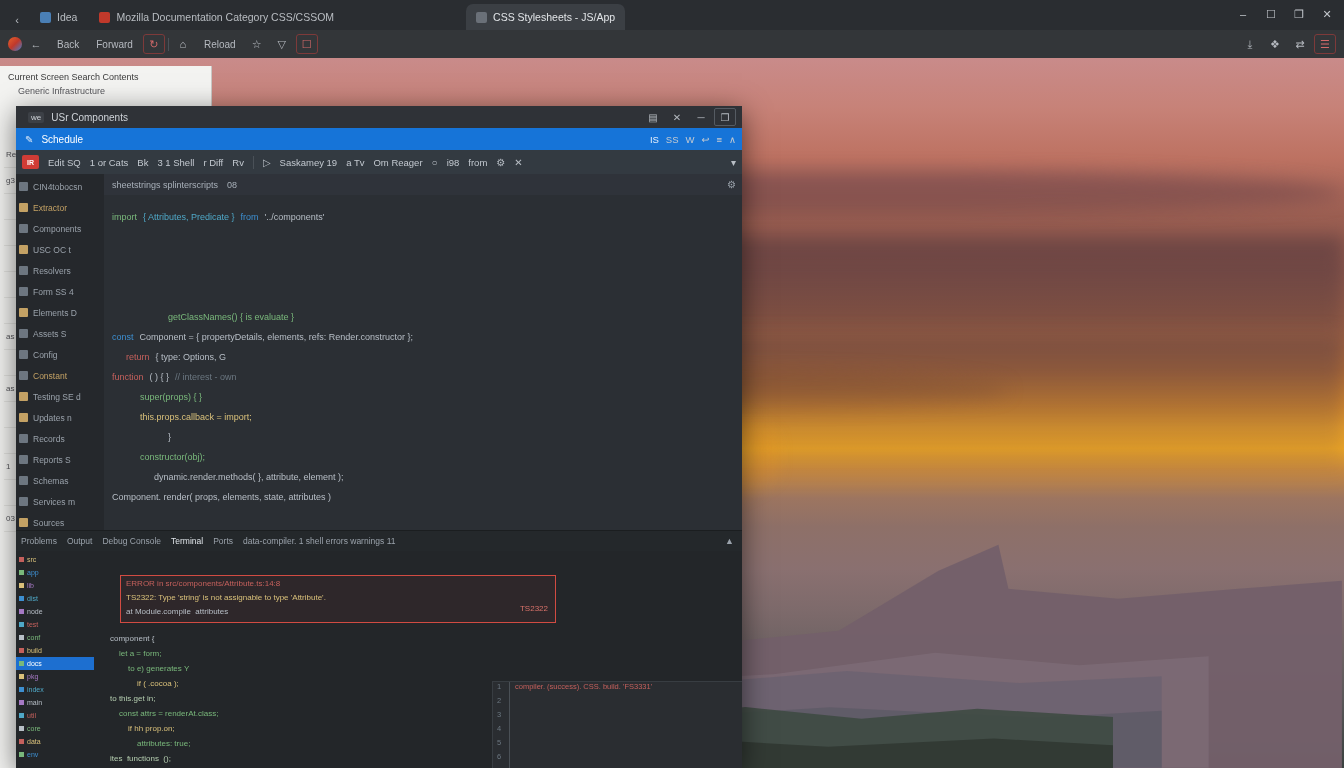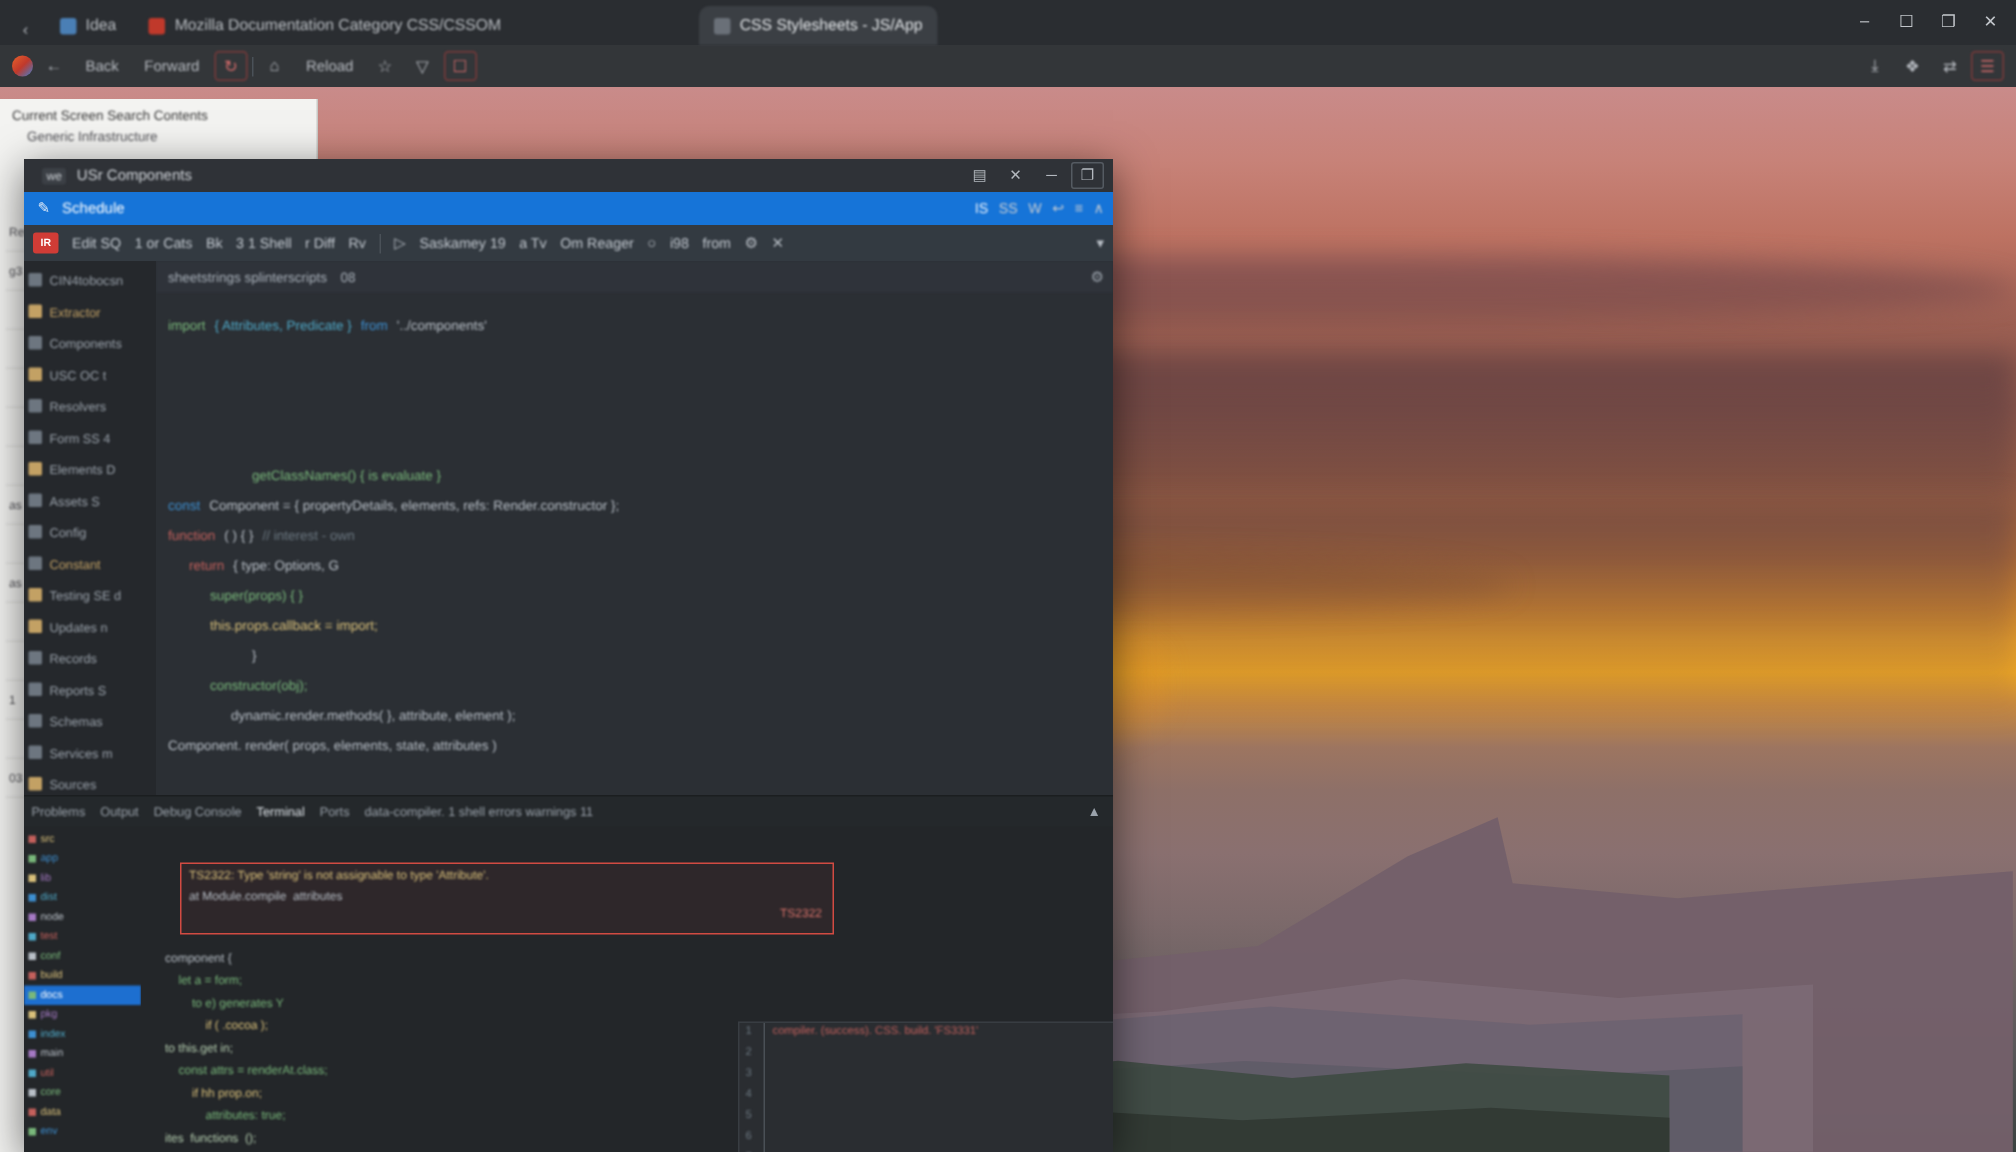--- a/index.html
+++ b/index.html
@@ -528,28 +528,28 @@
           <div class="cline" style="padding-left: 8px;"></div>
           <div class="cline" style="padding-left: 8px;"></div>
           <div class="cline" style="padding-left: 8px;"></div>
           <div class="cline" style="padding-left: 64px;">
             <span class="tok t-str">getClassNames() { is evaluate }</span>
           </div>
           <div class="cline" style="padding-left: 8px;">
             <span class="tok t-kw">const</span>
             <span class="tok t-var">Component = { propertyDetails, elements, refs: Render.constructor };</span>
           </div>
+          <div class="cline" style="padding-left: 22px;">
+            <span class="tok t-red">return</span>
+            <span class="tok t-var">{ type: Options, G</span>
+          </div>
           <div class="cline" style="padding-left: 8px;">
             <span class="tok t-red">function</span>
             <span class="tok t-var">( ) { }</span>
             <span class="tok t-cm">// interest - own</span>
-          </div>
-          <div class="cline" style="padding-left: 22px;">
-            <span class="tok t-red">return</span>
-            <span class="tok t-var">{ type: Options, G</span>
           </div>
           <div class="cline" style="padding-left: 36px;">
             <span class="tok t-str">super(props) { }</span>
           </div>
           <div class="cline" style="padding-left: 36px;">
             <span class="tok t-fn">this.props.callback = import;</span>
           </div>
           <div class="cline" style="padding-left: 64px;">
             <span class="tok t-var">}</span>
           </div>
@@ -641,20 +641,23 @@
             <span style="color: rgb(217, 192, 122);">data</span>
           </div>
           <div class="tl-row">
             <span style="width: 5px; height: 5px; flex: 0 0 auto; background: rgb(121, 184, 123);"></span>
             <span style="color: rgb(61, 143, 209);">env</span>
           </div>
         </div>
       <div id="term-right">
 
         <div id="error-box">
+          <div class="ebline">
+            <span class="tok t-red">ERROR in src/components/Attribute.ts:14:8</span>
+          </div>
           <div class="ebline">
             <span class="tok t-fn">TS2322: Type 'string' is not assignable to type 'Attribute'.</span>
           </div>
           <div class="ebline">
             <span class="tok t-var">at Module.compile  attributes</span>
           </div>
           <span id="error-code">TS2322</span>
         </div>
 
         <div id="lower-code">

